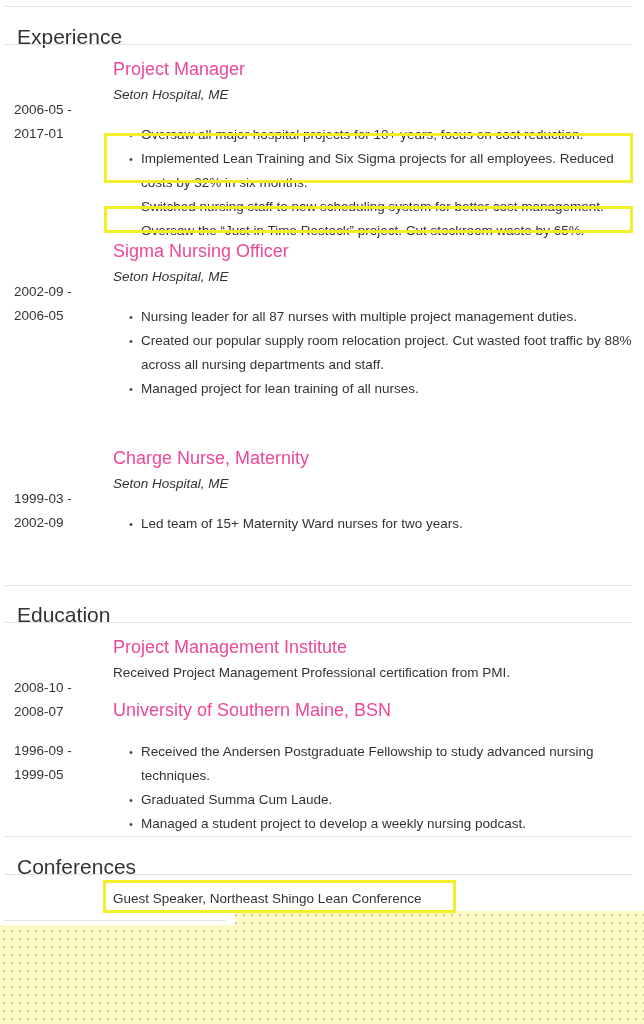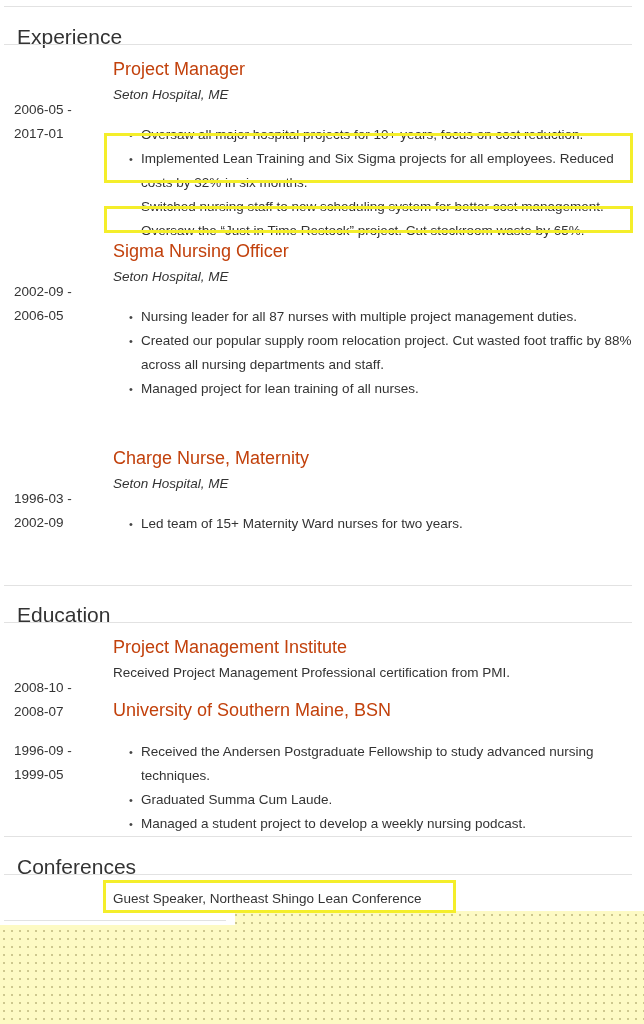--- a/index.html
+++ b/index.html
@@ -13,21 +13,21 @@
   .section-title {
     position: absolute; left: 7px; font-size: 21px; color: #333;
     font-weight: normal; margin: 10px; line-height: 26px;
   }
   .entry { position: absolute; left: 0; width: 644px; }
   .dates {
     position: absolute; left: 14px; top: 0; width: 90px;
     font-size: 13.5px; line-height: 24px; color: #333; margin-top: 38px;
   }
   .body { position: absolute; left: 113px; top: 0; width: 525px; }
-  .title { font-size: 18px; line-height: 24px; color: #c2410c; height: 26px; margin-top: -3px; }
+  .title { font-size: 18px; line-height: 24px; color: #ec4899; height: 26px; margin-top: -3px; }
   .org { font-style: italic; font-size: 13.5px; line-height: 24px; color: #333; }
   .desc { font-size: 13.5px; line-height: 24px; color: #333; }
   ul.bullets { list-style: none; margin: 16px; padding: 0; }
   ul.bullets li {
     position: relative; padding-left: 12px; font-size: 13.5px; line-height: 24px; color: #333;
     box-sizing: border-box;
   }
   ul.bullets li::before {
     content: "•"; position: absolute; left: 0; top: 0; font-size: 11px; color: #444;
   }
@@ -81,21 +81,21 @@
     <ul class="bullets">
       <li>Nursing leader for all 87 nurses with multiple project management duties.</li>
       <li style="width:510px;">Created our popular supply room relocation project. Cut wasted foot traffic by 88% across all nursing departments and staff.</li>
       <li>Managed project for lean training of all nurses.</li>
     </ul>
   </div>
 </div>
 
 <div class="entry" style="top:449px;">
   <div class="dates">
-    <div>1996-03 -</div>
+    <div>1999-03 -</div>
     <div>2002-09</div>
   </div>
   <div class="body">
     <div class="title">Charge Nurse, Maternity</div>
     <div class="org">Seton Hospital, ME</div>
     <ul class="bullets">
       <li>Led team of 15+ Maternity Ward nurses for two years.</li>
     </ul>
   </div>
 </div>

